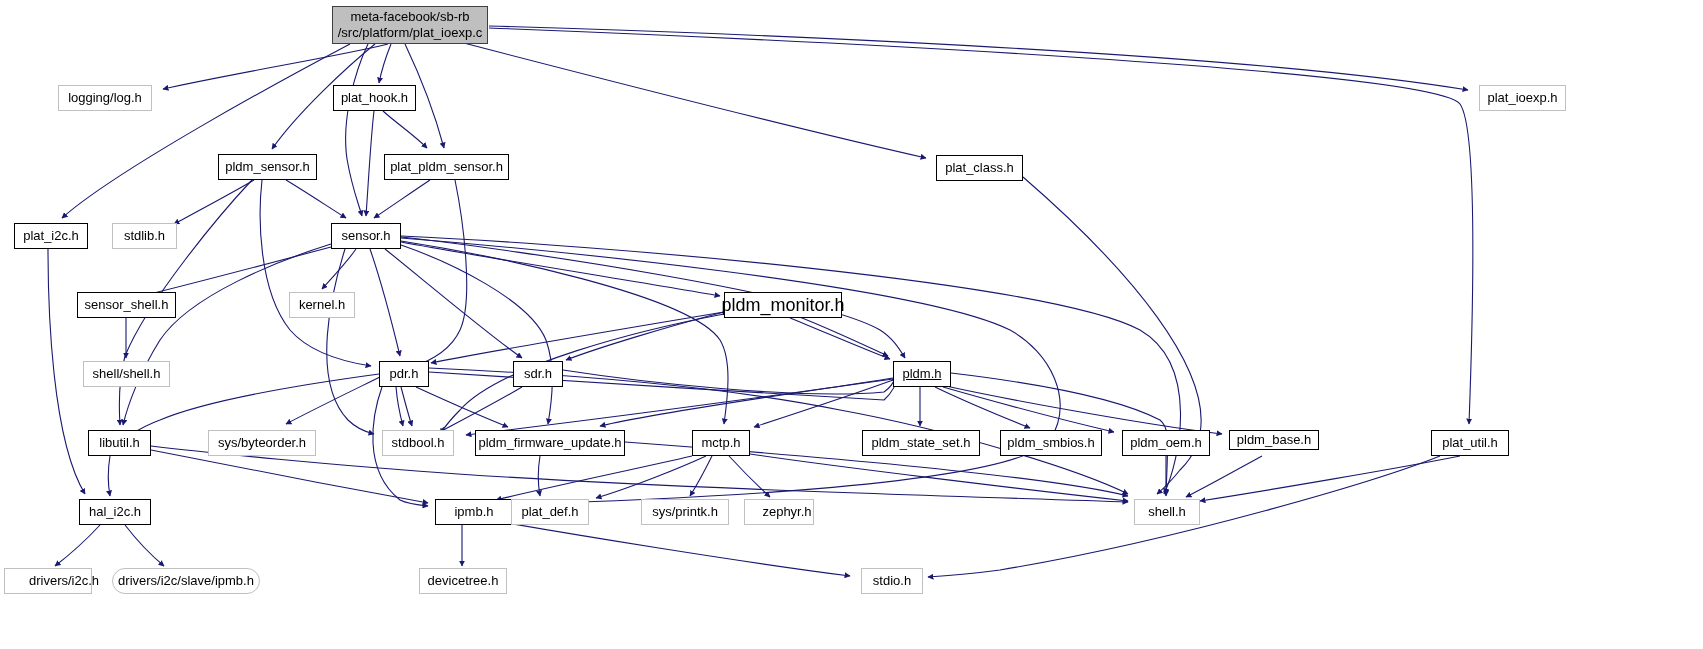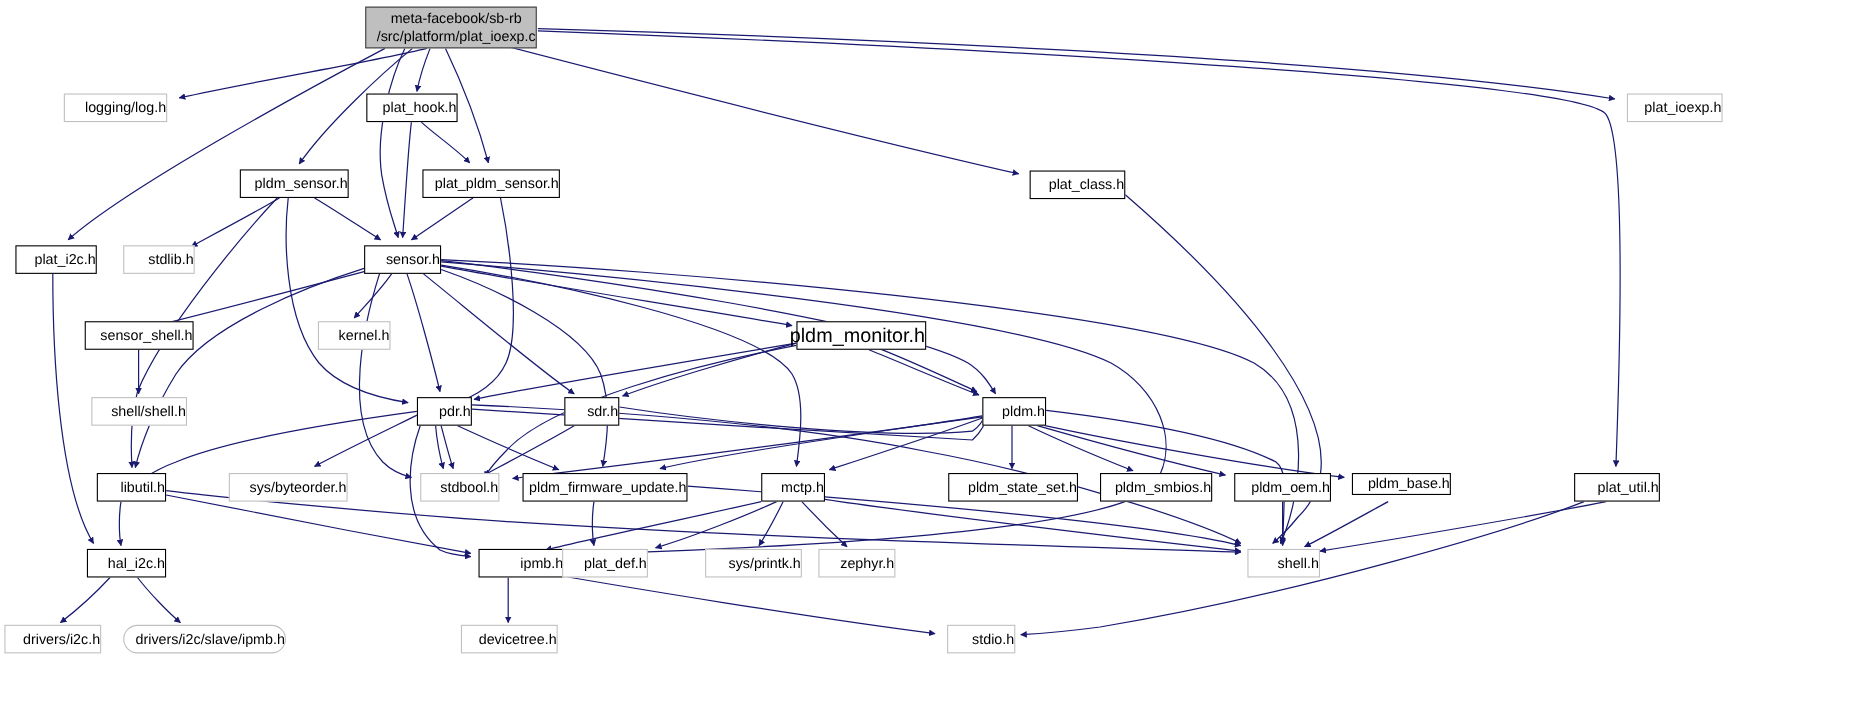--- a/index.html
+++ b/index.html
@@ -7,21 +7,21 @@
     position:relative;
     width:1703px;height:649px;
     background:#ffffff;
     font-family:"Liberation Sans","DejaVu Sans",sans-serif;
     overflow:hidden;
   }
   svg#edges{position:absolute;left:0;top:0;width:1703px;height:649px;}
   .node{
     position:absolute;
     box-sizing:border-box;
-    display:flex;align-items:center;justify-content:flex-end;
+    display:flex;align-items:center;justify-content:center;
     text-align:center;
     white-space:pre;
     color:#000000;
     background:#ffffff;
     z-index:5;
   }
   .node.internal{border:1px solid #000000;}
   .node.external{border:1px solid #c0c0c0;}
   .node.root{border:1px solid #404040;background:#bfbfbf;}
   .node .lbl{display:block;line-height:1.25;}
@@ -123,21 +123,21 @@
       <div class="node internal" style="left: 936px; top: 155px; width: 87px; height: 26px; font-size: 13px;"><span class="lbl">plat_class.h</span></div>
       <div class="node internal" style="left: 14px; top: 223px; width: 74px; height: 26px; font-size: 13px;"><span class="lbl">plat_i2c.h</span></div>
       <div class="node external" style="left: 112px; top: 223px; width: 65px; height: 26px; font-size: 13px;"><span class="lbl">stdlib.h</span></div>
       <div class="node internal" style="left: 331px; top: 223px; width: 70px; height: 26px; font-size: 13px;"><span class="lbl">sensor.h</span></div>
       <div class="node internal" style="left: 77px; top: 292px; width: 99px; height: 26px; font-size: 13px;"><span class="lbl">sensor_shell.h</span></div>
       <div class="node external" style="left: 289px; top: 292px; width: 66px; height: 26px; font-size: 13px;"><span class="lbl">kernel.h</span></div>
       <div class="node internal" style="left: 724px; top: 292px; width: 118px; height: 26px; font-size: 18px;"><span class="lbl">pldm_monitor.h</span></div>
       <div class="node external" style="left: 83px; top: 361px; width: 87px; height: 26px; font-size: 13px;"><span class="lbl">shell/shell.h</span></div>
       <div class="node internal" style="left: 379px; top: 361px; width: 50px; height: 26px; font-size: 13px;"><span class="lbl">pdr.h</span></div>
       <div class="node internal" style="left: 513px; top: 361px; width: 50px; height: 26px; font-size: 13px;"><span class="lbl">sdr.h</span></div>
-      <div class="node internal" style="left: 893px; top: 361px; width: 58px; height: 26px; font-size: 13px;"><span class="lbl">pldm.h</span></div>
+      <div class="node internal" style="left: 893px; top: 361px; width: 58px; height: 26px; font-size: 13px; text-decoration: underline;"><span class="lbl">pldm.h</span></div>
       <div class="node internal" style="left: 88px; top: 430px; width: 63px; height: 26px; font-size: 13px;"><span class="lbl">libutil.h</span></div>
       <div class="node external" style="left: 208px; top: 430px; width: 108px; height: 26px; font-size: 13px;"><span class="lbl">sys/byteorder.h</span></div>
       <div class="node external" style="left: 382px; top: 430px; width: 72px; height: 26px; font-size: 13px;"><span class="lbl">stdbool.h</span></div>
       <div class="node internal" style="left: 475px; top: 430px; width: 150px; height: 26px; font-size: 13px;"><span class="lbl">pldm_firmware_update.h</span></div>
       <div class="node internal" style="left: 692px; top: 430px; width: 58px; height: 26px; font-size: 13px;"><span class="lbl">mctp.h</span></div>
       <div class="node internal" style="left: 862px; top: 430px; width: 118px; height: 26px; font-size: 13px;"><span class="lbl">pldm_state_set.h</span></div>
       <div class="node internal" style="left: 1000px; top: 430px; width: 102px; height: 26px; font-size: 13px;"><span class="lbl">pldm_smbios.h</span></div>
       <div class="node internal" style="left: 1122px; top: 430px; width: 88px; height: 26px; font-size: 13px;"><span class="lbl">pldm_oem.h</span></div>
       <div class="node internal" style="left: 1229px; top: 430px; width: 90px; height: 20px; font-size: 13px;"><span class="lbl">pldm_base.h</span></div>
       <div class="node internal" style="left: 1431px; top: 430px; width: 78px; height: 26px; font-size: 13px;"><span class="lbl">plat_util.h</span></div>

